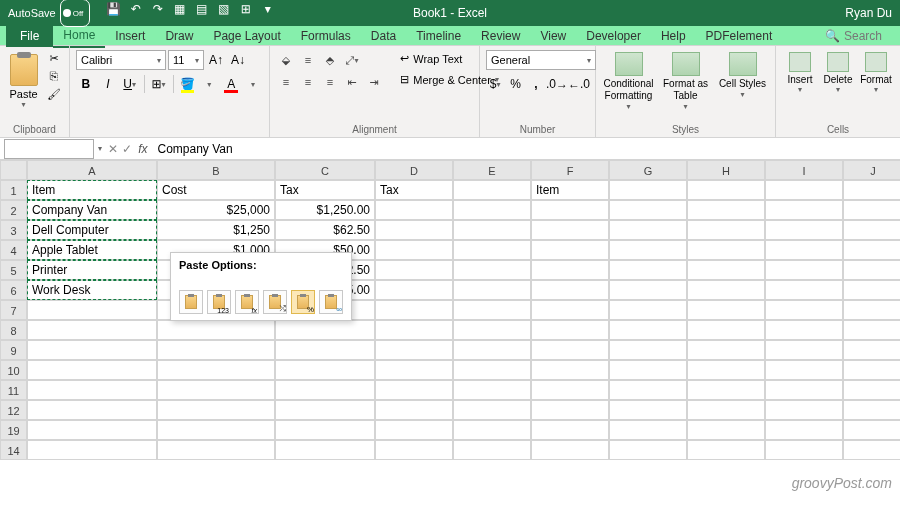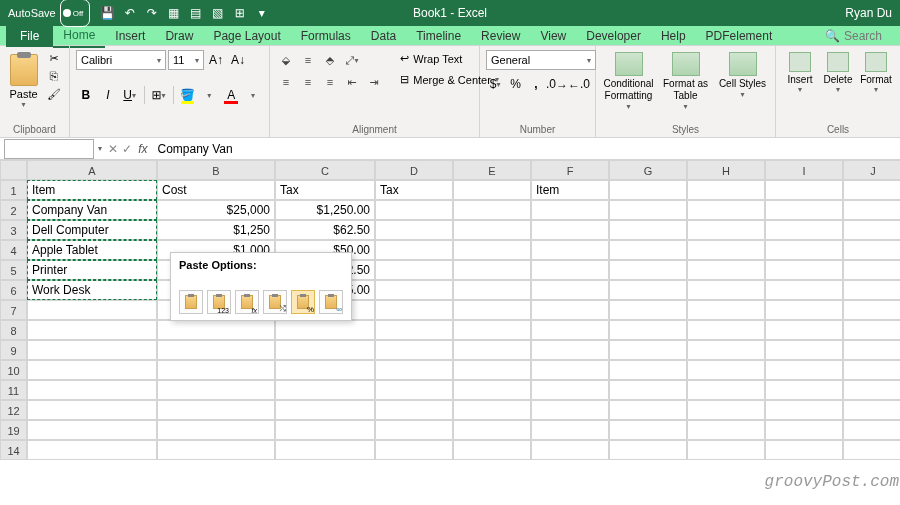--- a/index.html
+++ b/index.html
@@ -1,18 +1,18 @@
 <!DOCTYPE html>
 <html><head>
 <meta charset="utf-8">
 <style>
 *{box-sizing:border-box;margin:0;padding:0;font-family:"Segoe UI",Arial,sans-serif}
 body{background:#fff;width:900px;height:505px;overflow:hidden;position:relative;font-size:12px}
 .titlebar{background:#217346;height:26px;display:flex;align-items:center;color:#fff;padding:0 8px;position:relative}
-.ts-left{display:flex;align-items:center;}
+.ts-left{display:flex;gap:6px}
 .autosave{display:flex;align-items:center;gap:4px;font-size:11px}
 .toggle{width:30px;height:28px;border:1px solid #fff;border-radius:7px;display:flex;align-items:center;padding:0 2px;font-size:8px;justify-content:flex-start;gap:2px}
 .toggle-dot{width:8px;height:8px;background:#fff;border-radius:50%}
 .qat{display:flex;gap:2px;margin-left:8px}
 .qat-btn{width:20px;height:20px;display:flex;align-items:center;justify-content:center;color:#fff;font-size:12px}
 .ts-center{position:absolute;left:50%;transform:translateX(-50%);font-size:12px}
 .ts-right{margin-left:auto;font-size:12px}
 .menubar{background:#86efac;height:20px;display:flex;align-items:center;border-bottom:1px solid #d4d4d4;padding-left:6px}
 .menu-item{padding:4px 10px;font-size:12px;color:#333;cursor:pointer}
 .menu-item.file{background:#217346;color:#fff;padding:4px 14px}
@@ -21,21 +21,21 @@
 .ribbon{background:#f3f2f1;height:92px;display:flex;border-bottom:1px solid #d4d4d4}
 .rgroup{border-right:1px solid #d4d4d4;padding:4px 6px;display:flex;flex-direction:column;position:relative}
 .rgroup-label{position:absolute;bottom:2px;left:0;right:0;text-align:center;font-size:10px;color:#666}
 .rg-body{flex:1;display:flex;gap:4px;align-items:flex-start}
 .paste-big{display:flex;flex-direction:column;align-items:center;width:36px}
 .paste-icon{width:28px;height:32px;background:linear-gradient(#f9d58a,#e8b55c);border:1px solid #c9a050;border-radius:2px;position:relative;margin-top:4px}
 .paste-icon::before{content:"";position:absolute;top:-3px;left:6px;width:14px;height:6px;background:#888;border-radius:2px}
 .paste-label{font-size:11px;margin-top:2px}
 .mini-btns{display:flex;flex-direction:column;gap:2px}
 .mini{width:18px;height:16px;font-size:11px;display:flex;align-items:center;justify-content:center}
-.font-top{display:flex;gap:2px;align-items:flex-start;margin-bottom:15px}
+.font-top{display:flex;gap:2px;align-items:flex-start;margin-bottom:4px}
 .font-sel{width:90px;height:20px;border:1px solid #ababab;background:#fff;font-size:11px;padding:0 4px;display:flex;align-items:center;justify-content:space-between}
 .size-sel{width:36px;height:20px;border:1px solid #ababab;background:#fff;font-size:11px;padding:0 4px;display:flex;align-items:center;justify-content:space-between}
 .fb{width:20px;height:20px;display:flex;align-items:center;justify-content:center;font-size:12px}
 .font-bot{display:flex;gap:2px;align-items:center}
 .align-grid{display:flex;flex-direction:column;gap:2px}
 .align-row{display:flex;gap:2px}
 .ab{width:20px;height:20px;display:flex;align-items:center;justify-content:center;font-size:11px;color:#444}
 .wrap-merge{display:flex;flex-direction:column;gap:4px;margin-left:8px}
 .wm-btn{display:flex;align-items:center;gap:4px;font-size:11px;padding:2px 4px;white-space:nowrap}
 .num-top{width:110px;height:20px;border:1px solid #ababab;background:#fff;font-size:11px;padding:0 4px;display:flex;align-items:center;justify-content:space-between;margin-bottom:4px}
@@ -60,21 +60,21 @@
 .bold{font-weight:normal}
 .rt{justify-content:flex-end}
 .marching{outline:1.5px dashed #107c41;outline-offset:-1px}
 .paste-popup{position:absolute;left:170px;top:92px;background:#fff;border:1px solid #c8c8c8;box-shadow:2px 2px 6px rgba(0,0,0,0.2);padding:6px 8px;z-index:10}
 .pp-title{font-weight:bold;font-size:11px;margin-bottom:19px}
 .pp-row{display:flex;gap:4px}
 .pp-btn{width:24px;height:24px;border:1px solid #c8c8c8;display:flex;align-items:center;justify-content:center;font-size:11px;background:#fcfcfc;position:relative}
 .pp-btn.hover{background:#fce8b8;border-color:#e0b84e}
 .clip-i{width:12px;height:14px;background:linear-gradient(#f9d58a,#e8b55c);border:1px solid #c9a050;position:relative}
 .clip-i::before{content:"";position:absolute;top:-2px;left:2px;width:6px;height:3px;background:#888}
-.watermark{position:absolute;right:1px;bottom:10px;font-family:Liberation Mono, monospace;font-style:italic;font-size:16px;color:#999;z-index:5}
+.watermark{position:absolute;right:8px;bottom:10px;font-family:Liberation Sans, sans-serif;font-style:italic;font-size:14px;color:#999;z-index:5}
 .dd{font-size:8px;color:#666}
 .sep{width:1px;height:18px;background:#c8c8c8;margin:0 2px}
 .color-bar{position:absolute;bottom:1px;left:3px;right:3px;height:3px}
 </style>
 </head>
 <body>
 
 <div class="titlebar">
   <div class="ts-left">
     <div class="autosave">

